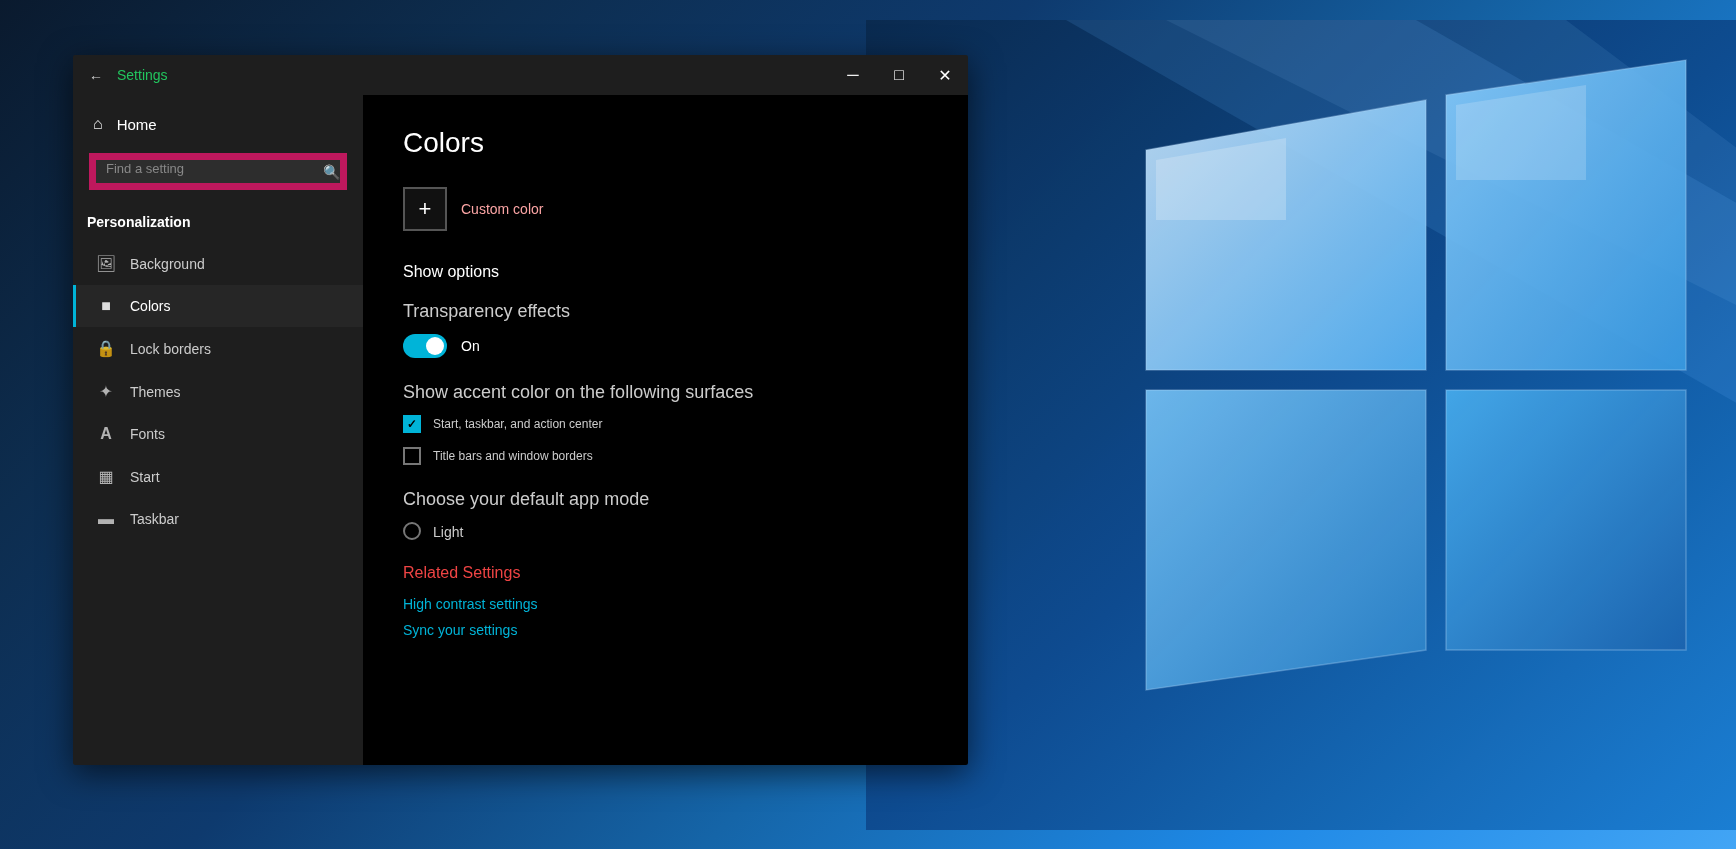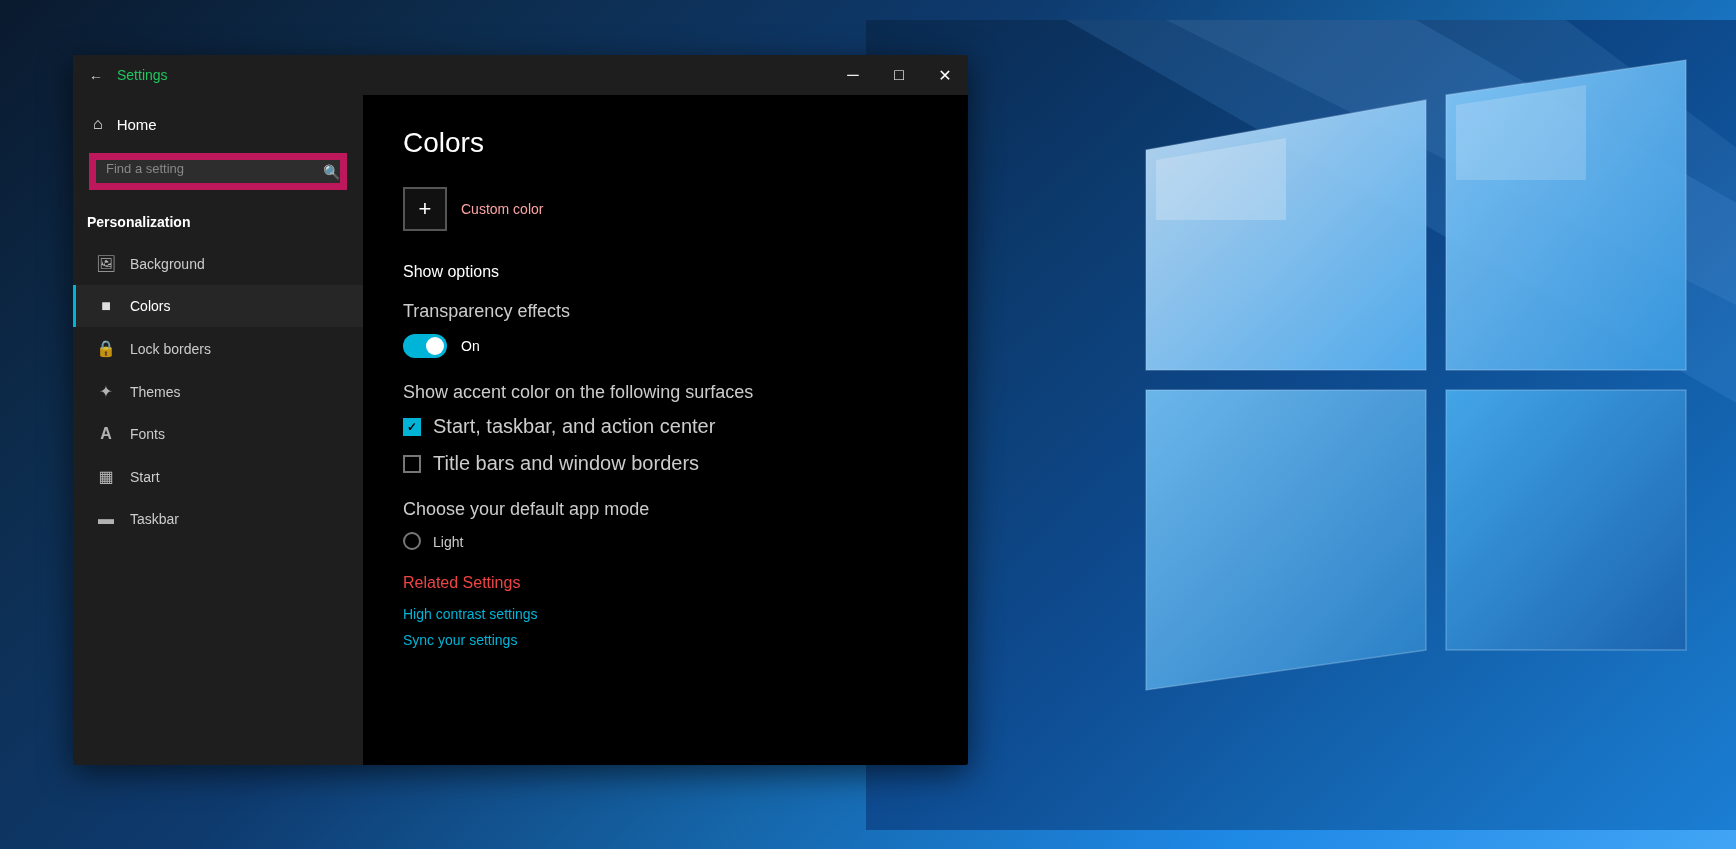--- a/index.html
+++ b/index.html
@@ -315,21 +315,21 @@
     }
 
     .checkbox-check {
       color: #000;
       font-size: 12px;
       font-weight: bold;
     }
 
     .checkbox-label {
       color: #ccc;
-      font-size: 20px;
+      font-size: 12px;
     }
 
     
     .radio-row {
       display: flex;
       align-items: flex-end;
       gap: 12px;
       margin-bottom: 14px;
       cursor: pointer;
     }

